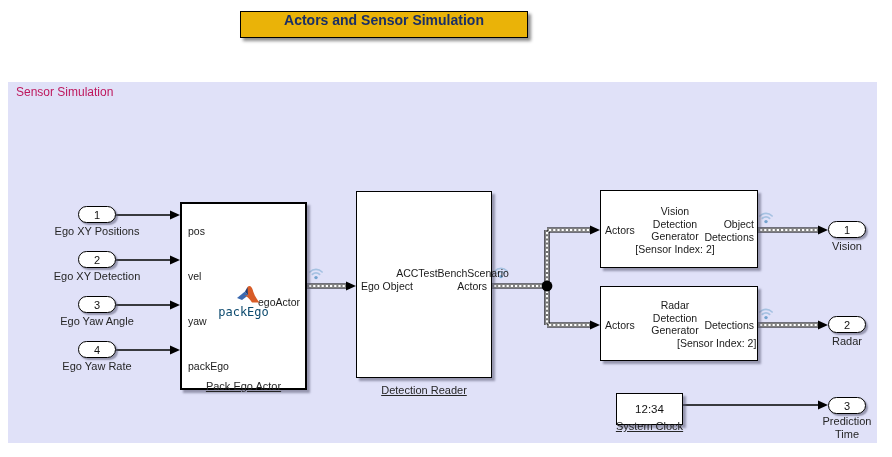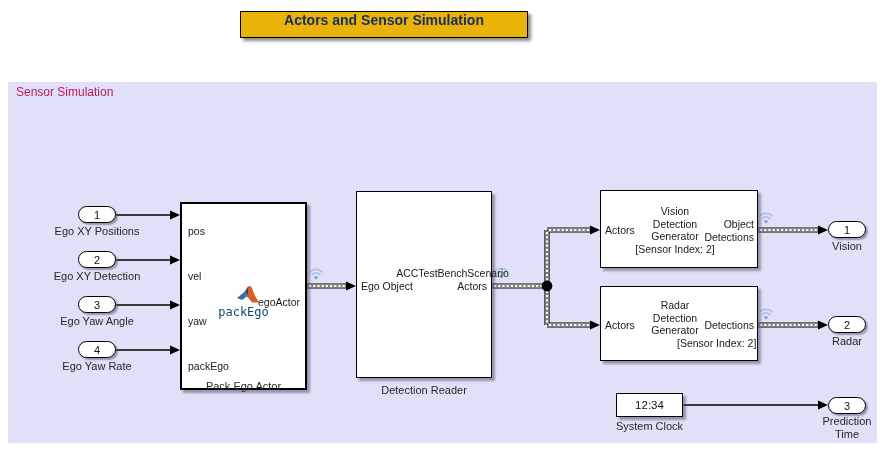--- a/index.html
+++ b/index.html
@@ -24,21 +24,21 @@
     background:#e0e1f8;
   }
   .area-label{left:8px;top:3px;font-size:12px;color:#be185d;}
 
   
   .block{
     background:#ffffff;border:1.5px solid #000;
     box-shadow:3px 3px 2px rgba(90,90,115,0.55);
   }
   .block-thick{border-width:2px;margin-top:15px;}
-  .block-label{font-size:11px;color:#262626;text-align:center;line-height:12.5px;}
+  .block-label{font-size:11px;color:#262626;text-align:center;line-height:12.5px;text-decoration:underline;}
 
   .portname{font-size:10.5px;color:#1a1a1a;line-height:11px;white-space:nowrap;}
   .centertext{font-size:10.5px;color:#1a1a1a;line-height:12.5px;text-align:center;}
 
   
   .ioport{
     width:38px;height:17px;border-radius:9px;
     background:#fff;border:1.3px solid #000;
     box-shadow:2px 2px 1.5px rgba(90,90,115,0.55);
     display:flex;align-items:center;justify-content:center;
@@ -170,21 +170,21 @@
   <div class="abs portname" style="left:4px;top:33px;">Actors</div>
   <div class="abs centertext" style="left:32px;top:12px;width:84px;">
     <div>Radar</div>
     <div>Detection</div>
     <div>Generator</div>
     <div style="white-space:nowrap;margin-left:44px;">[Sensor Index: 2]</div>
   </div>
   <div class="abs portname" style="right:3px;top:33px;text-align:right;">Detections</div>
 </div>
 
-<div class="abs block" style="left:616px;top:393px;width:67px;height:24px;box-sizing:border-box;display:flex;align-items:center;justify-content:center;">
+<div class="abs block" style="left:616px;top:393px;width:67px;height:32px;box-sizing:border-box;display:flex;align-items:center;justify-content:center;">
   <span style="font-size:11.5px;color:#111;">12:34</span>
 </div>
 <div class="abs block-label" style="left:596px;top:420px;width:107px;">System Clock</div>
 
 <div class="abs ioport" style="left:828px;top:221px;">
     <span>1</span>
   </div>
 <div class="abs iolabel" style="left:817px;top:240px;width:60px;">Vision</div>
 
 <div class="abs ioport" style="left:828px;top:316px;">

